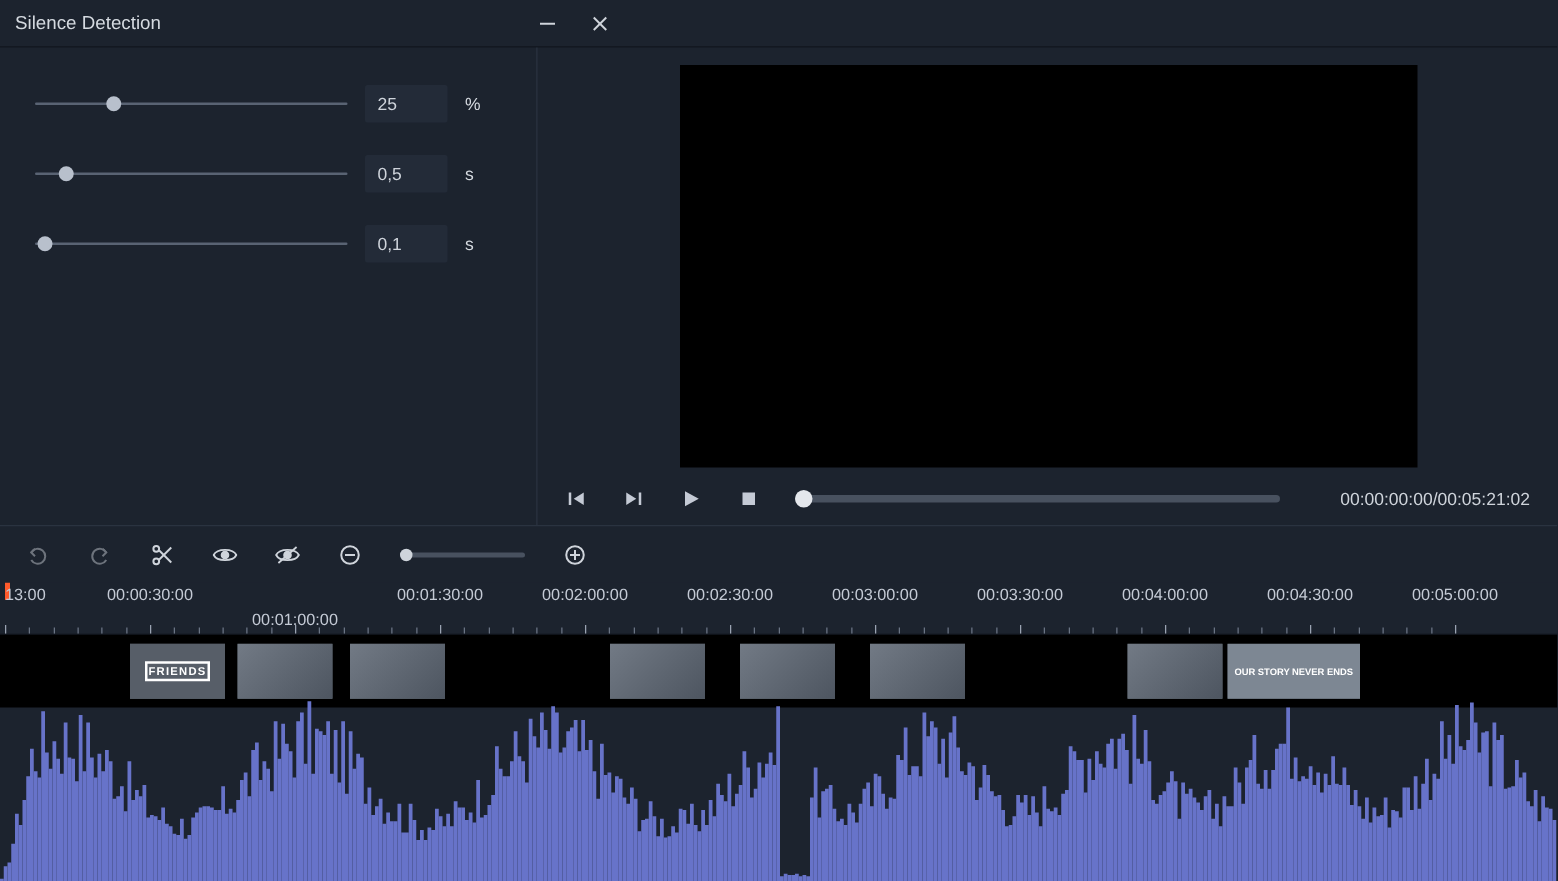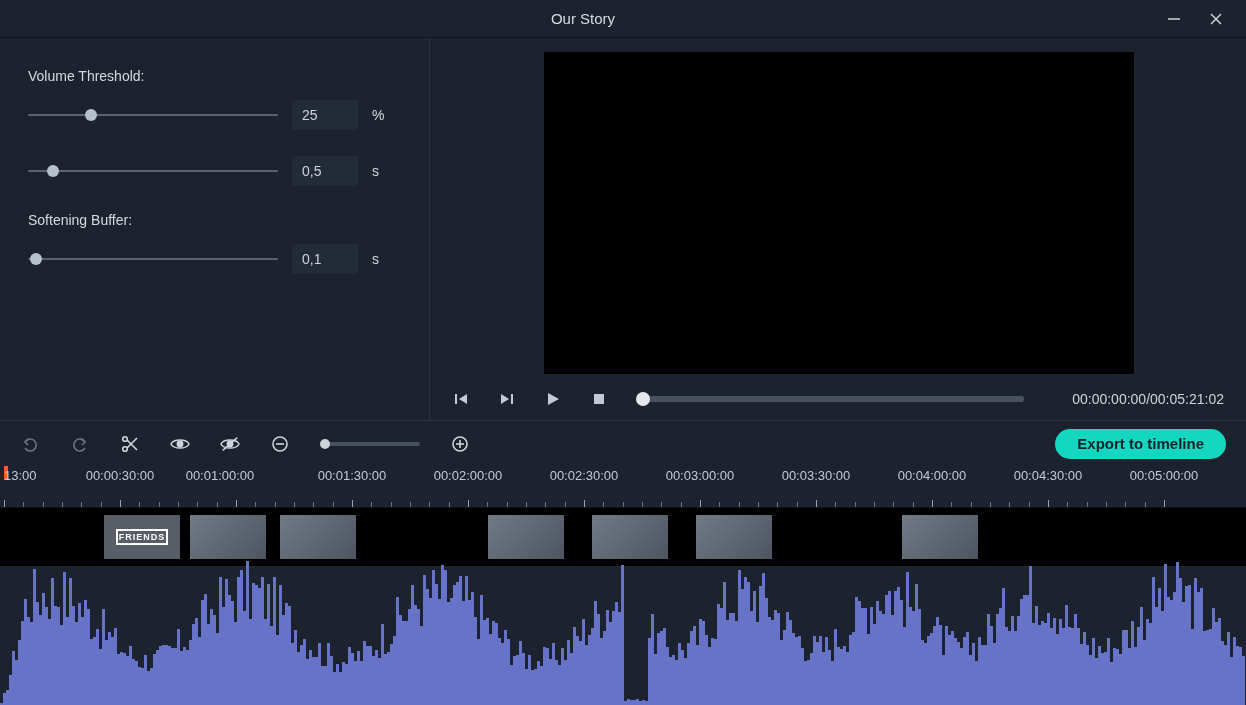--- a/index.html
+++ b/index.html
@@ -116,61 +116,59 @@
     position:absolute; left:0; right:0; bottom:0; height:133px;
     background:#1c232e;
   }
   .wave { display:flex; align-items:flex-end; height:100%; }
   .wave div { width:3px; background:#6773c9; flex:0 0 auto; }
 </style>
 </head>
 <body>
 
 <div class="titlebar">
-  <div class="center">Our Story</div>
+  <div class="left">Silence Detection</div>
   <div class="buttons">
     <div class="winbtn">
       <svg width="14" height="14" viewBox="0 0 14 14">
           <line x1="1" y1="7" x2="13" y2="7" stroke="currentColor" stroke-width="1.5"></line>
         </svg>
     </div>
     <div class="winbtn">
       <svg width="14" height="14" viewBox="0 0 14 14">
           <line x1="2" y1="2" x2="12" y2="12" stroke="currentColor" stroke-width="1.5"></line>
           <line x1="12" y1="2" x2="2" y2="12" stroke="currentColor" stroke-width="1.5"></line>
         </svg>
     </div>
   </div>
 </div>
 
 <div class="main">
 
   <div class="settings-panel">
 
 
-    <div class="setting-label">Volume Threshold:</div>
     <div class="slider-row">
       <div class="slider">
         <div class="track"></div>
           <div class="thumb" id="thumb-vol" style="left: 25%;"></div>
       </div>
       <input class="value-box" id="val-vol" value="25" style="">
       <div class="unit">%</div>
     </div>
 
     <div class="slider-row">
       <div class="slider">
         <div class="track"></div>
           <div class="thumb" id="thumb-dur" style="left: 10%;"></div>
       </div>
       <input class="value-box" id="val-dur" value="0,5" style="">
       <div class="unit">s</div>
     </div>
 
-    <div class="setting-label">Softening Buffer:</div>
     <div class="slider-row">
       <div class="slider">
         <div class="track"></div>
           <div class="thumb" id="thumb-buf" style="left: 3%;"></div>
       </div>
       <input class="value-box" id="val-buf" value="0,1" style="">
       <div class="unit">s</div>
     </div>
   </div>
 
@@ -253,40 +251,39 @@
       <div class="z-knob"></div>
     </div>
   <div class="ticon">
     <svg width="18" height="18" viewBox="0 0 18 18" fill="none" stroke="currentColor" stroke-width="1.6">
         <circle cx="9" cy="9" r="7"></circle>
         <line x1="5" y1="9" x2="13" y2="9"></line>
         <line x1="9" y1="5" x2="9" y2="13"></line>
       </svg>
   </div>
   <div class="tsep"></div>
-  <button class="export-btn">Export to timeline</button>
 </div>
 
 <div class="ruler" id="ruler">
   <div class="marker"></div>
 <div class="tick-label first" style="left: 4px;">13:00</div>
     <div class="tick" style="left: 4px;"></div>
     <div class="tick minor" style="left: 23.3333px;"></div>
     <div class="tick minor" style="left: 42.6667px;"></div>
     <div class="tick minor" style="left: 62px;"></div>
     <div class="tick minor" style="left: 81.3333px;"></div>
     <div class="tick minor" style="left: 100.667px;"></div>
     <div class="tick-label" style="left: 120px;">00:00:30:00</div>
     <div class="tick" style="left: 120px;"></div>
     <div class="tick minor" style="left: 139.333px;"></div>
     <div class="tick minor" style="left: 158.667px;"></div>
     <div class="tick minor" style="left: 178px;"></div>
     <div class="tick minor" style="left: 197.333px;"></div>
     <div class="tick minor" style="left: 216.667px;"></div>
-    <div class="tick-label" style="left: 220px;">00:01:00:00</div>
+    <div class="tick-label" style="left: 236px; margin-top: 20px;">00:01:00:00</div>
     <div class="tick" style="left: 236px;"></div>
     <div class="tick minor" style="left: 255.333px;"></div>
     <div class="tick minor" style="left: 274.667px;"></div>
     <div class="tick minor" style="left: 294px;"></div>
     <div class="tick minor" style="left: 313.333px;"></div>
     <div class="tick minor" style="left: 332.667px;"></div>
     <div class="tick-label" style="left: 352px;">00:01:30:00</div>
     <div class="tick" style="left: 352px;"></div>
     <div class="tick minor" style="left: 371.333px;"></div>
     <div class="tick minor" style="left: 390.667px;"></div>
@@ -362,20 +359,24 @@
     </div>
     <div class="gap" style="width: 28px;"></div>
     <div class="clip-thumb " style="width: 76px;">
       <div class="inner"></div>
     </div>
     <div class="gap" style="width: 130px;"></div>
     <div class="clip-thumb " style="width: 76px;">
       <div class="inner"></div>
     </div>
     <div class="gap" style="width: 4px;"></div>
+    <div class="clip-thumb end" style="width: 106px;">
+      <div class="inner"></div>
+      <div class="caption">OUR STORY NEVER ENDS</div>
+    </div>
   </div>
 
 <div class="wave-lane">
   <div class="wave" id="wave">
       <div style="height: 2px;"></div>
       <div style="height: 12px;"></div>
       <div style="height: 15px;"></div>
       <div style="height: 30px;"></div>
       <div style="height: 54px;"></div>
       <div style="height: 45px;"></div>

